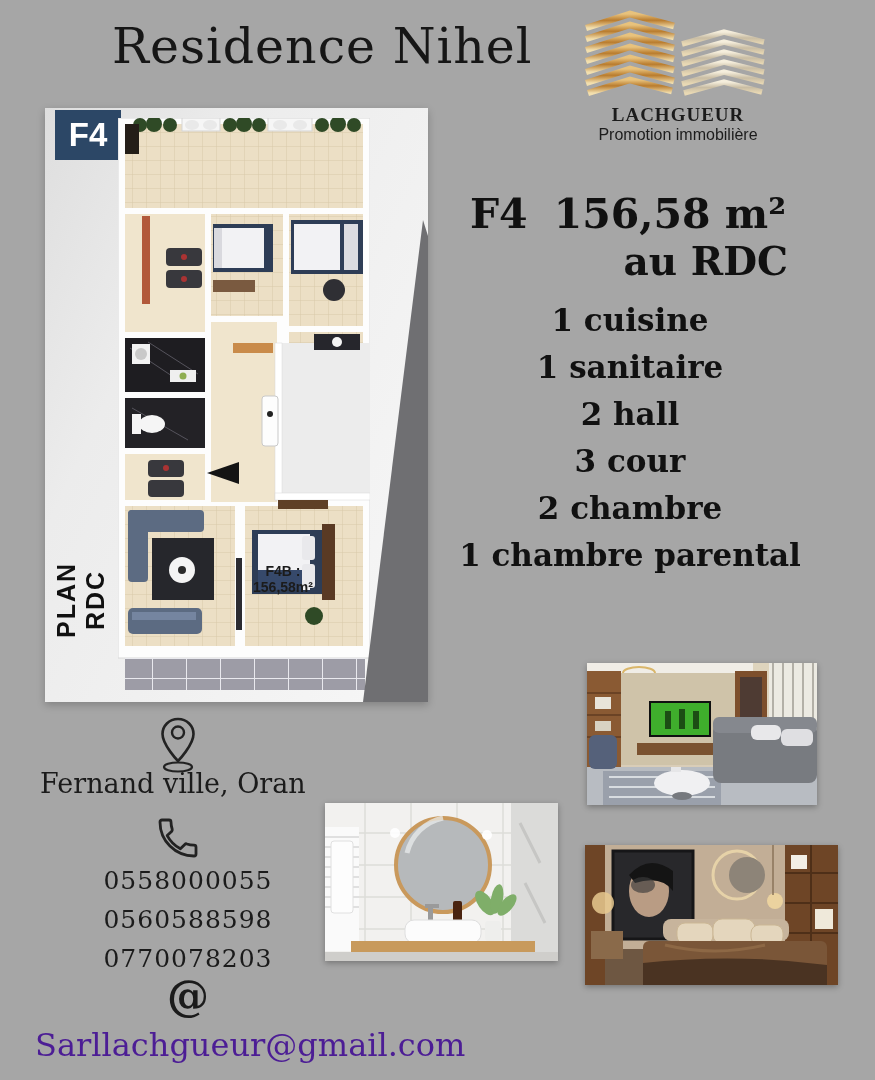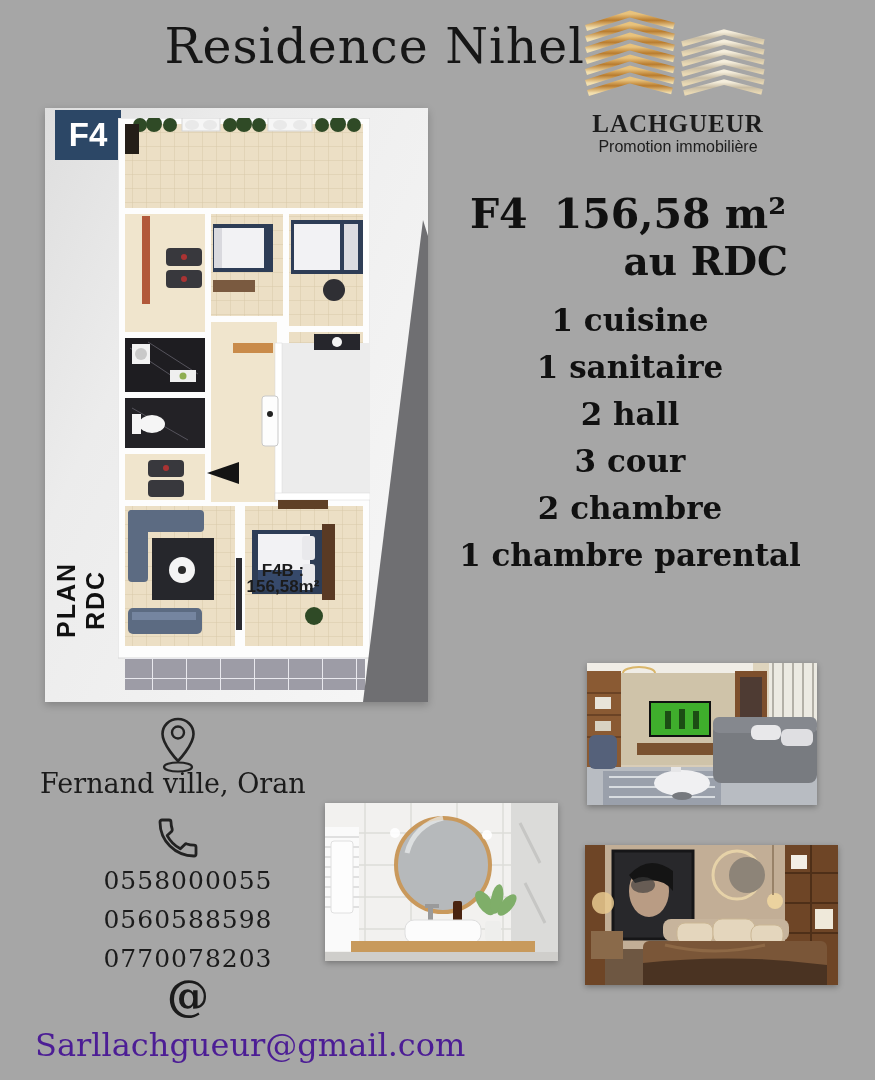--- a/index.html
+++ b/index.html
@@ -5,26 +5,26 @@
   html,body{margin:0;padding:0;}
   body{
     width:875px;height:1080px;position:relative;overflow:hidden;
     background:#a6a6a6;
     font-family:"DejaVu Serif", serif;
   }
   .abs{position:absolute;}
 
   
   .title{
-    left:85px;top:18px;width:500px;height:70px;
-    text-align:right;font-size:49px;color:#161616;
+    left:112px;top:18px;width:500px;height:70px;
+    text-align:left;font-size:49px;color:#161616;
     font-family:"DejaVu Serif", serif;letter-spacing:1px;
   }
   .logo{left:578px;top:6px;width:200px;text-align:center;color:#1c1c1c;}
-  .logo-name{font-family:"Liberation Serif", serif;font-weight:bold;font-size:25px;letter-spacing:1px;margin-top:8px;}
+  .logo-name{font-family:"Liberation Serif", serif;font-weight:bold;font-size:19px;letter-spacing:1px;margin-top:2px;}
   .logo-tagline{font-family:"Liberation Sans", sans-serif;font-size:16px;margin-top:0;}
 
   
   .plan-card{
     left:45px;top:108px;width:383px;height:594px;
     background:linear-gradient(115deg,#dedede 0%,#ececec 30%,#f7f7f7 100%);
     box-shadow:0 3px 8px rgba(0,0,0,.22);
   }
   .f4-badge{
     left:10px;top:2px;width:66px;height:50px;background:#2c4766;
@@ -32,21 +32,21 @@
     font-size:33px;display:flex;align-items:center;justify-content:center;
   }
   .plan-side-label{
     left:-43px;top:477px;width:130px;height:30px;text-align:center;
     transform:rotate(-90deg);
     font-family:"Liberation Sans", sans-serif;font-weight:bold;
     font-size:25px;letter-spacing:2px;color:#111;
   }
   .plan-inner-label{
     left:198px;top:455px;width:80px;text-align:center;color:#1b1b1b;
-    font-family:"Liberation Sans", sans-serif;font-weight:bold;font-size:17px;line-height:16px;
+    font-family:"Liberation Sans", sans-serif;font-weight:bold;font-size:14px;line-height:16px;
   }
 
   
   .details-head{left:470px;top:190px;width:322px;color:#111;}
   .details-line1{display:flex;gap:26px;font-weight:bold;font-size:41px;}
   .details-line2{text-align:right;font-weight:bold;font-size:39px;padding-right:4px;}
   .features{left:450px;top:302px;width:360px;display:flex;flex-direction:column;gap:13px;}
   .feature{height:34px;text-align:center;font-weight:bold;font-size:31px;color:#111;}
 
   

